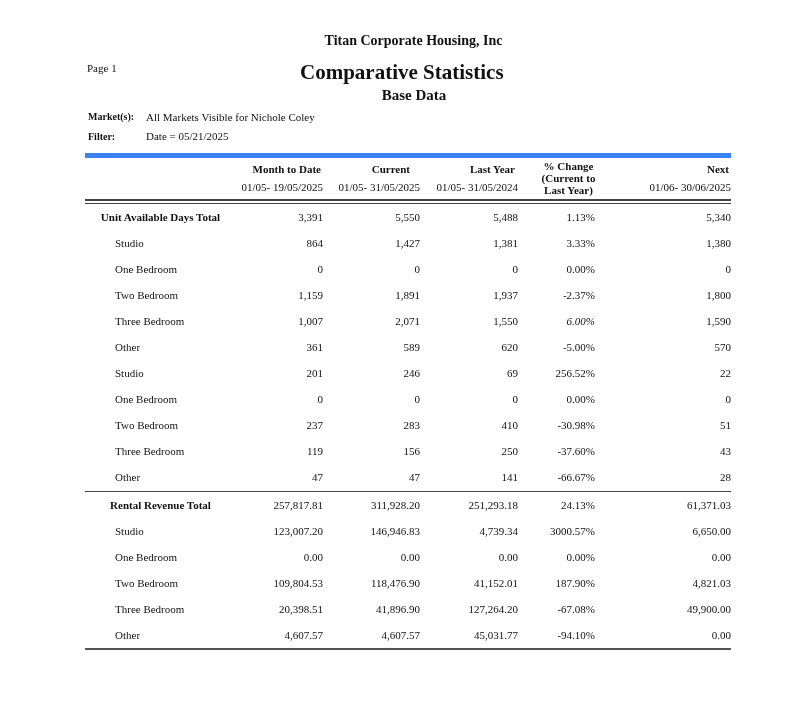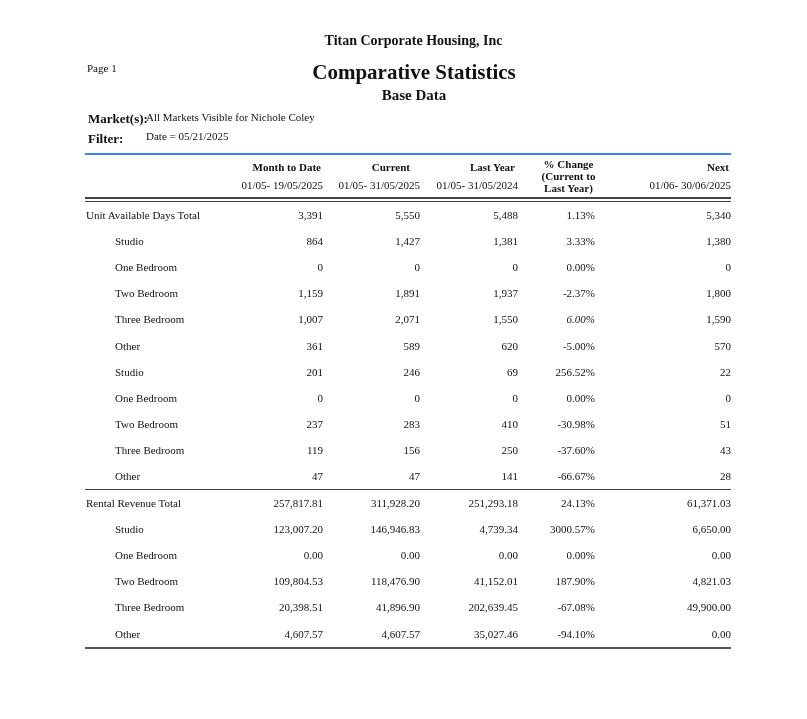--- a/index.html
+++ b/index.html
@@ -17,42 +17,42 @@
   #company {
     left: 0; width: 807px; top: 33px;
     text-align: center;
     font-weight: bold; font-size: 14px;
     padding-left: 0;
   }
   #company span { position: relative; left: 0; }
   #page-label { left: 87px; top: 62px; font-size: 11px; }
   #report-title {
     left: 300px; width: 228px; top: 60px;
-    text-align: center; font-weight: bold; font-size: 21px;
+    font-weight: bold; font-size: 21px;
   }
   #report-subtitle {
     left: 300px; width: 228px; top: 87px;
     text-align: center; font-weight: bold; font-size: 15px;
   }
-  .meta-label { left: 88px; font-weight: bold; font-size: 13px; }
+  .meta-label { left: 88px; font-weight: bold; font-size: 10px; }
   .meta-value { left: 146px; font-size: 11px; }
   #market-label { top: 111px; }
   #market-value { top: 111px; }
   #filter-label { top: 131px; }
   #filter-value { top: 130px; }
 
   #report-table {
     position: absolute;
     left: 85px; top: 153px;
     width: 646px;
     border-collapse: collapse;
     font-size: 11px;
   }
   #report-table thead tr.head-row th {
-    border-top: 2px solid #3b82f6;
+    border-top: 5px solid #3b82f6;
     font-weight: bold;
     vertical-align: middle;
     padding: 0;
   }
   #report-table thead tr.head-row {
     height: 44px;
   }
   #report-table thead tr.head-rule td {
     height: 0; padding: 0;
     border-top: 2px solid #444;
@@ -72,21 +72,21 @@
   th.pct-h .pct-inner { display: inline-block; text-align: center; line-height: 12px; position: relative; left: 6px; }
 
   #report-table tbody td {
     height: 26.1px;
     padding: 0;
     vertical-align: middle;
     white-space: nowrap;
   }
   #report-table tbody td.num { text-align: right; }
   #report-table tbody td.pct { text-align: right; padding-right: 0; }
-  td.lbl-total { font-weight: normal; padding-left: 1px !important; }
+  td.lbl-total { font-weight: bold; padding-left: 1px !important; text-align: center; }
   td.lbl-sub { padding-left: 30px !important; }
   tr.total-row td { border-top: 1.5px solid #444; }
   tr.total-row.first td { border-top: none; }
   tbody.section-last tr.last-row td { border-bottom: 2px solid #555; }
 </style>
 </head>
 <body>
 
 <div id="company" class="abs"><span style="left:10px">Titan Corporate Housing, Inc</span></div>
 <div id="page-label" class="abs">Page 1</div>
@@ -254,26 +254,26 @@
         <td class="num">109,804.53</td>
         <td class="num">118,476.90</td>
         <td class="num">41,152.01</td>
         <td class="pct"><span style="display: inline-block; padding-right: 12px;">187.90%</span></td>
         <td class="num">4,821.03</td>
       </tr>
       <tr>
         <td class="lbl-sub">Three Bedroom</td>
         <td class="num">20,398.51</td>
         <td class="num">41,896.90</td>
-        <td class="num">202,639.45</td>
+        <td class="num">127,264.20</td>
         <td class="pct"><span style="display: inline-block; padding-right: 12px;">-67.08%</span></td>
         <td class="num">49,900.00</td>
       </tr>
       <tr class="last-row">
         <td class="lbl-sub">Other</td>
         <td class="num">4,607.57</td>
         <td class="num">4,607.57</td>
-        <td class="num">35,027.46</td>
+        <td class="num">45,031.77</td>
         <td class="pct"><span style="display: inline-block; padding-right: 12px;">-94.10%</span></td>
         <td class="num">0.00</td>
       </tr>
     </tbody>
 </table>
 
 </body></html>

